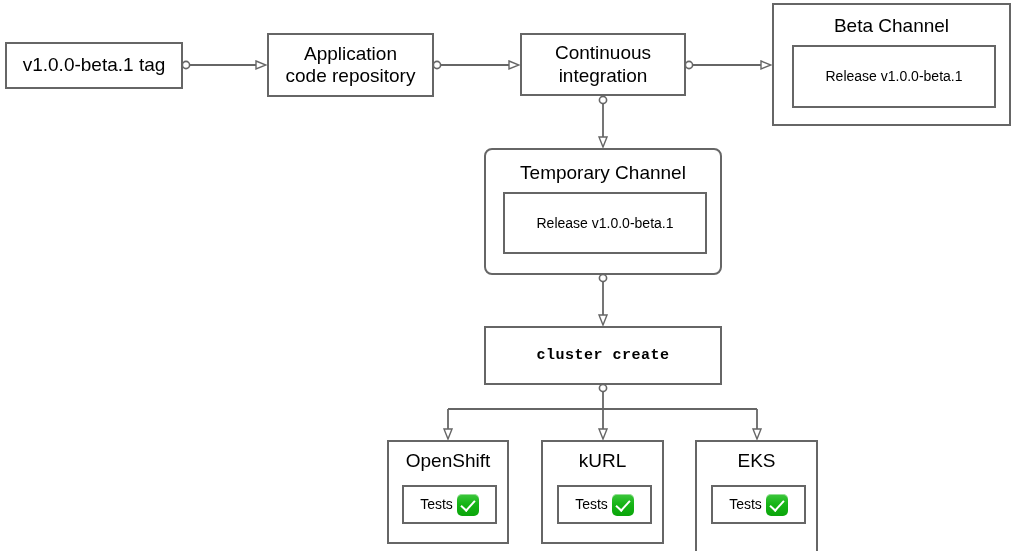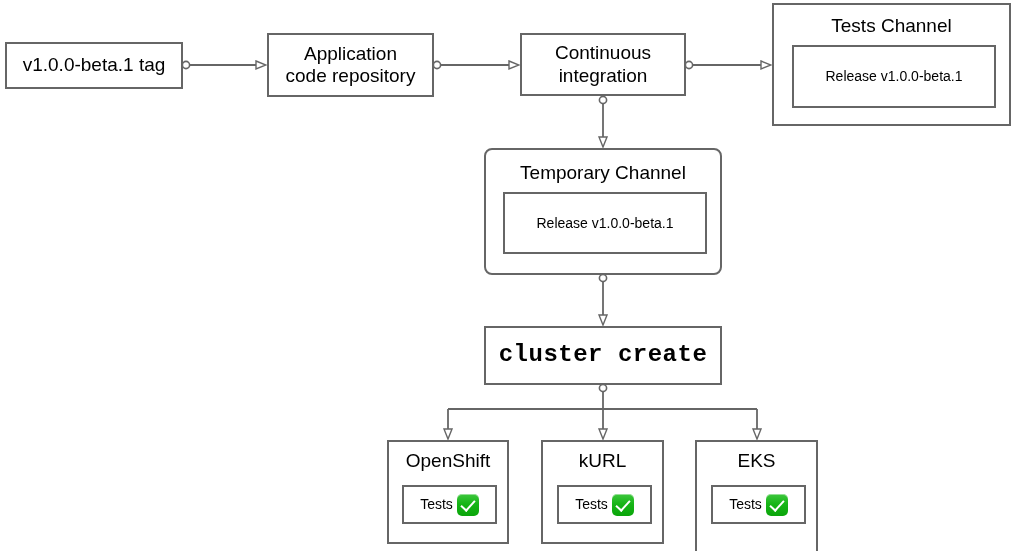--- a/index.html
+++ b/index.html
@@ -59,21 +59,21 @@
     display: flex;
     align-items: center;
     justify-content: center;
     text-align: center;
     font-size: 14px;
     color: #000000;
   }
   .mono-node {
     font-family: "Liberation Mono", "DejaVu Sans Mono", monospace;
     font-weight: bold;
-    font-size: 24px;
+    font-size: 15px;
     letter-spacing: 0.5px;
   }
   .tests-row {
     display: flex;
     align-items: center;
     justify-content: center;
     gap: 4px;
     text-align: right;
   }
   .check-badge {
@@ -151,21 +151,21 @@
 
   <div class="node" style="left:267px; top:33px; width:167px; height:64px; padding:0 12px;">
     <span>Application code repository</span>
   </div>
 
   <div class="node" style="left:520px; top:33px; width:166px; height:63px; padding:0 20px;">
     <span>Continuous integration</span>
   </div>
 
   <div class="node container" style="left:772px; top:3px; width:239px; height:123px;">
-    <div class="container-title" style="top:10px;">Tests Channel</div>
+    <div class="container-title" style="top:10px;">Beta Channel</div>
     <div class="inner-node" style="left:18px; top:40px; width:204px; height:63px;">
       <span>Release v1.0.0-beta.1</span>
     </div>
   </div>
 
   <div class="node container" style="left:484px; top:148px; width:238px; height:127px;border-radius:8px;">
     <div class="container-title" style="top:12px;">Temporary Channel</div>
     <div class="inner-node" style="left:17px; top:42px; width:204px; height:62px;">
       <span>Release v1.0.0-beta.1</span>
     </div>

